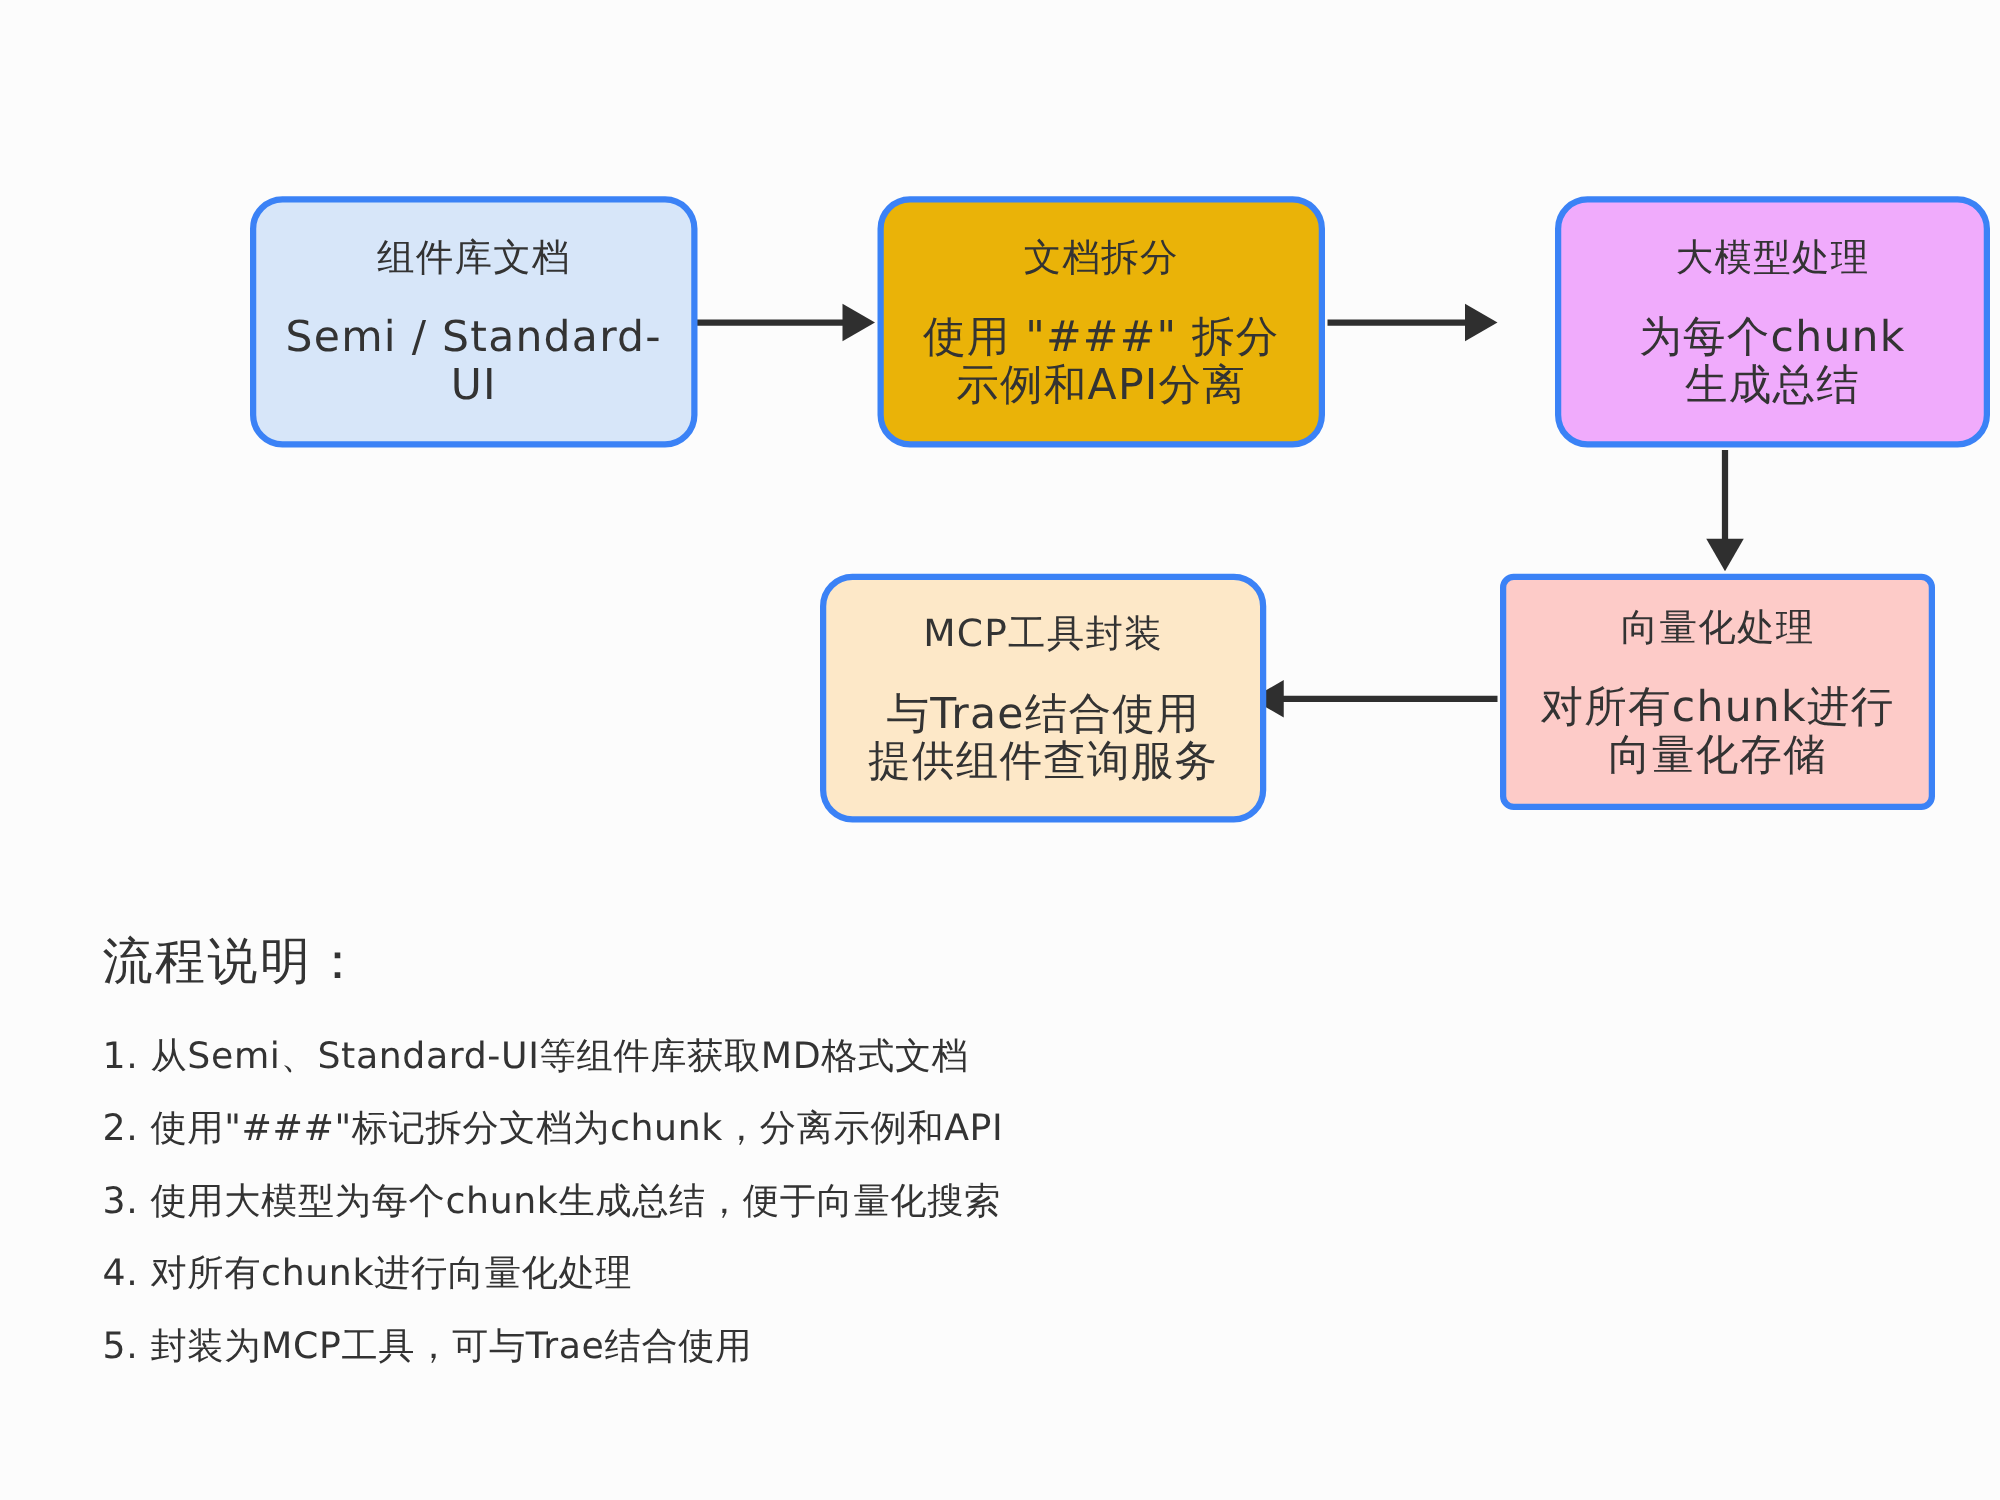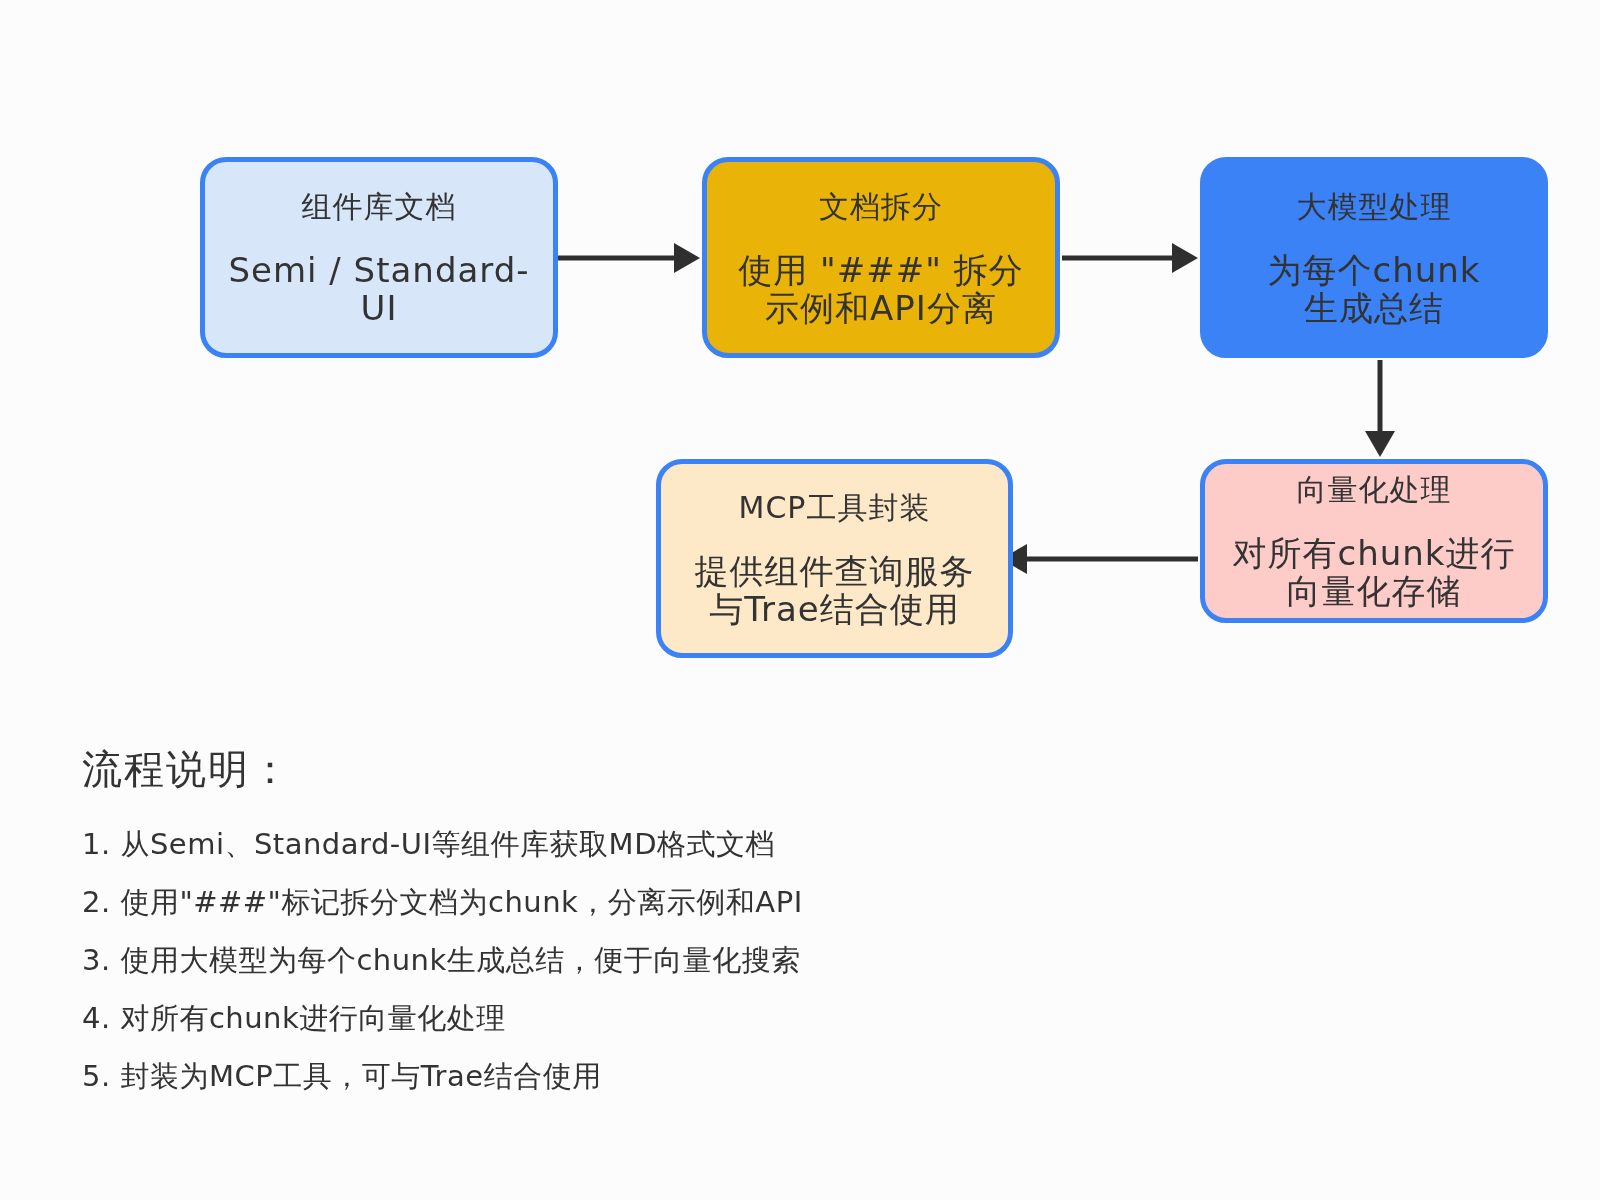--- a/index.html
+++ b/index.html
@@ -46,21 +46,21 @@
     font-size: 34px;
     line-height: 38px;
     color: #333333;
     letter-spacing: 1px;
   }
   
   .node-component-docs { left: 200px;  top: 157px; width: 358px; height: 201px; }
   .node-doc-split      { left: 702px;  top: 157px; width: 358px; height: 201px; }
   .node-llm-process    { left: 1200px; top: 157px; width: 348px; height: 201px; }
   .node-mcp-tool       { left: 656px;  top: 459px; width: 357px; height: 199px; }
-  .node-vectorize      { left: 1200px; top: 459px; width: 348px; height: 164px; }
+  .node-vectorize      { left: 1200px; top: 459px; width: 348px; height: 189px; border-radius: 11px; }
 
   .notes {
     position: absolute;
     left: 82px;
     top: 745px;
     width: 1100px;
   }
   .notes-title {
     font-size: 40px;
     line-height: 48px;
@@ -114,33 +114,33 @@
   </div>
 
   <div class="node node-doc-split" style="background-color: #eab308;">
     <div class="node-title">文档拆分</div>
     <div class="node-body">
       <div>使用 "###" 拆分</div>
       <div>示例和API分离</div>
     </div>
   </div>
 
-  <div class="node node-llm-process" style="background-color: #3b82f6;">
+  <div class="node node-llm-process" style="background-color: #f0abfc; margin-left: 44px;">
     <div class="node-title">大模型处理</div>
     <div class="node-body">
       <div>为每个chunk</div>
       <div>生成总结</div>
     </div>
   </div>
 
   <div class="node node-mcp-tool" style="background-color: rgb(253, 232, 200);">
     <div class="node-title">MCP工具封装</div>
     <div class="node-body">
+      <div>与Trae结合使用</div>
       <div>提供组件查询服务</div>
-      <div>与Trae结合使用</div>
     </div>
   </div>
 
   <div class="node node-vectorize" style="background-color: rgb(253, 203, 200);">
     <div class="node-title">向量化处理</div>
     <div class="node-body">
       <div>对所有chunk进行</div>
       <div>向量化存储</div>
     </div>
   </div>

